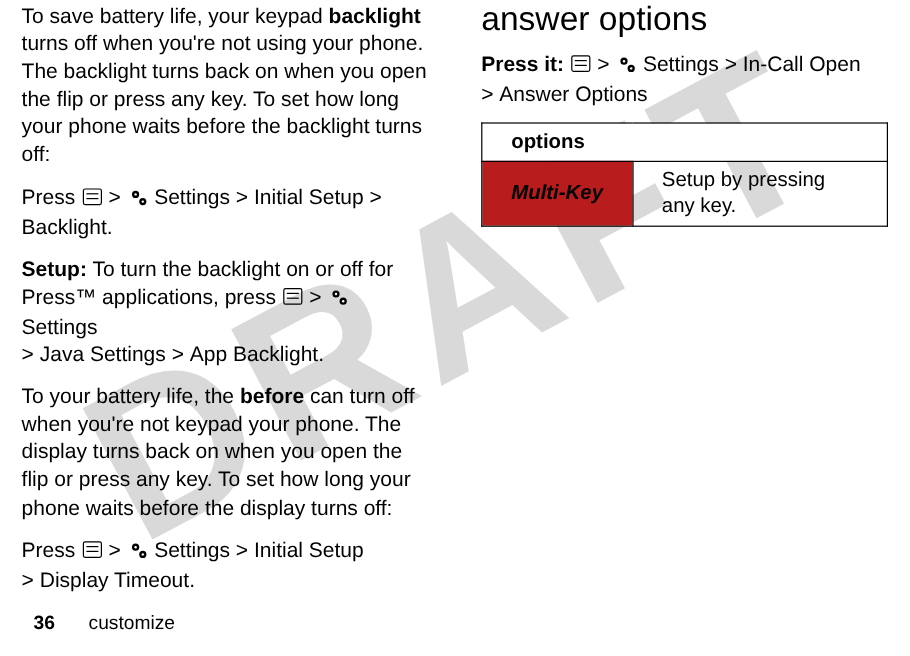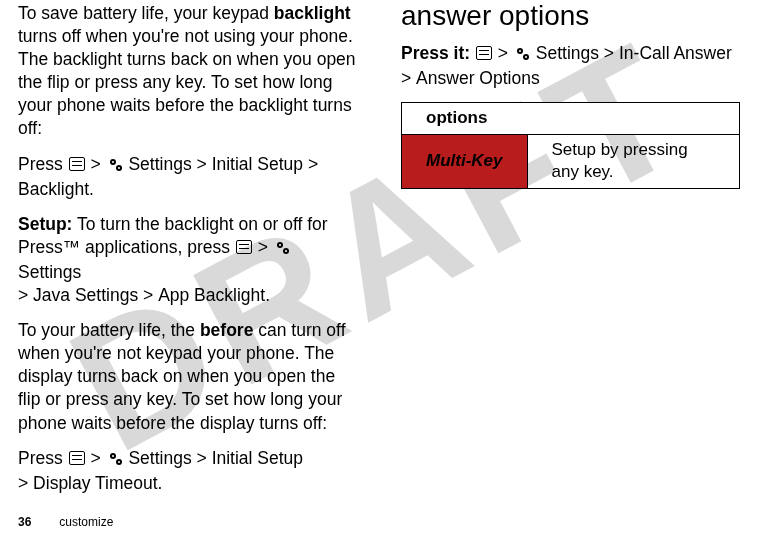--- a/index.html
+++ b/index.html
@@ -97,22 +97,22 @@
     font-family: "Arial Narrow", Arial, sans-serif;
     font-stretch: condensed;
     font-weight: 700;
     white-space: nowrap;
     width: 1%;
     font-style: italic;
   }
   .footer {
     position: absolute;
     bottom: 18px;
-    left: 18px;
-    font-size: 12px;
+    left: 28px;
+    font-size: 16px;
     z-index: 1;
   }
   .footer .pagenum {
     font-weight: 700;
     margin-right: 28px;
   }
 </style>
 </head>
 <body>
 
@@ -179,21 +179,21 @@
     <div class="para">
       <span class="bold">Press it:</span> <span class="menu-icon"></span><span> &gt; </span><span class="gear-icon"><svg width="14" height="14" viewBox="0 0 14 14">
             <g fill="#000">
               <circle cx="4" cy="4" r="3"></circle>
               <circle cx="10" cy="10" r="3"></circle>
             </g>
             <g fill="#fff">
               <circle cx="4" cy="4" r="1"></circle>
               <circle cx="10" cy="10" r="1"></circle>
             </g>
-          </svg></span> <span class="condensed">Settings</span><span> &gt; </span><span class="condensed">In-Call Answer</span><br><span>&gt;</span> <span class="condensed">Answer Options</span>
+          </svg></span> <span class="condensed">Settings</span><span> &gt; </span><span class="condensed">In-Call Open</span><br><span>&gt;</span> <span class="condensed">Answer Options</span>
     </div>
 
     <table class="options">
       <tbody>
           <tr>
         <th colspan="2">options</th>
       </tr>
       <tr>
         <td class="keycell">Multi-Key</td>
         <td>Setup by pressing any key.</td>

